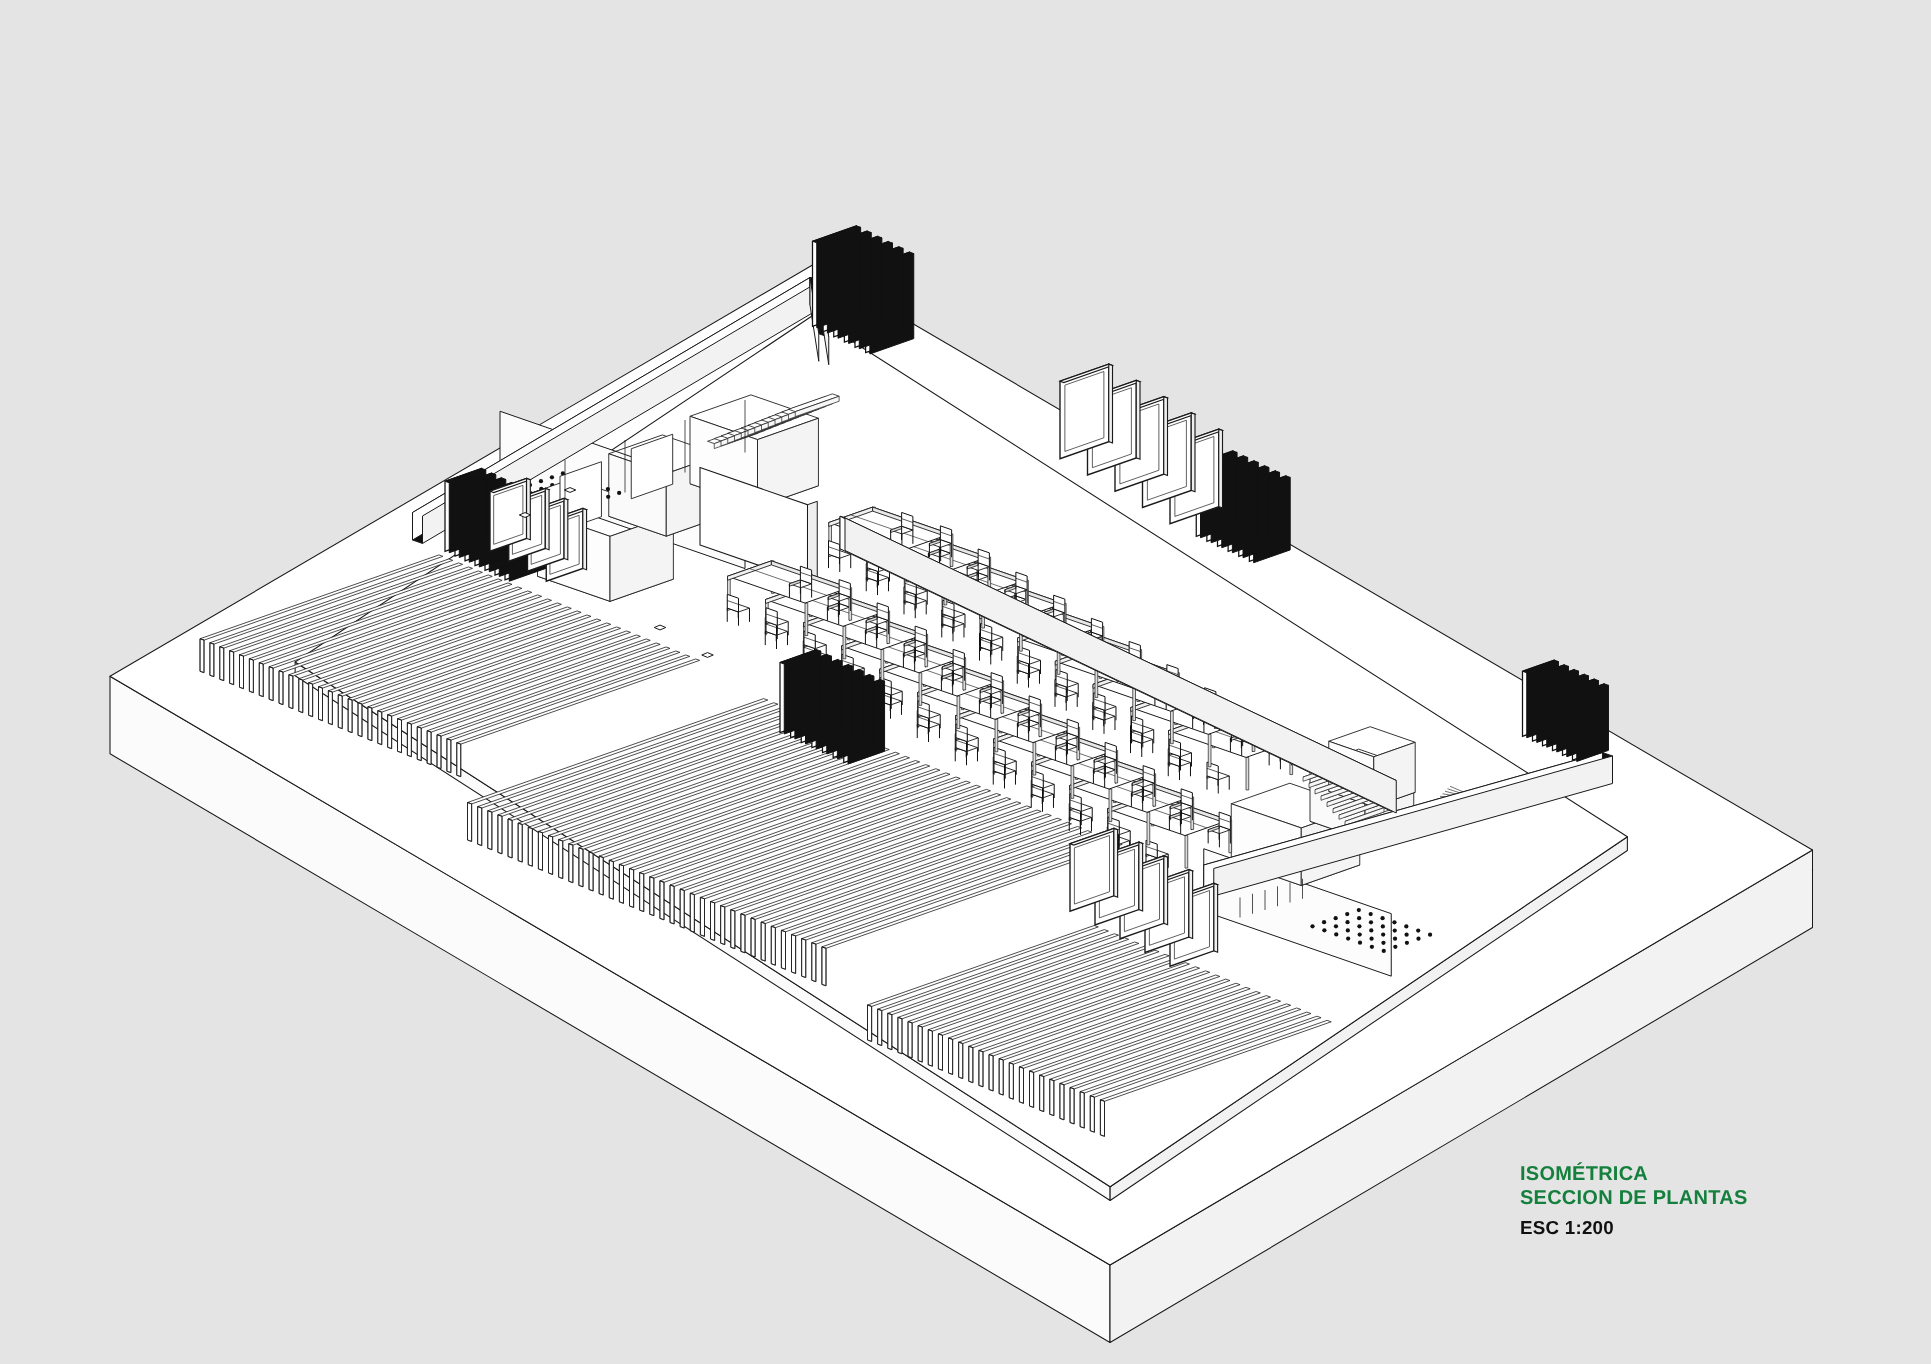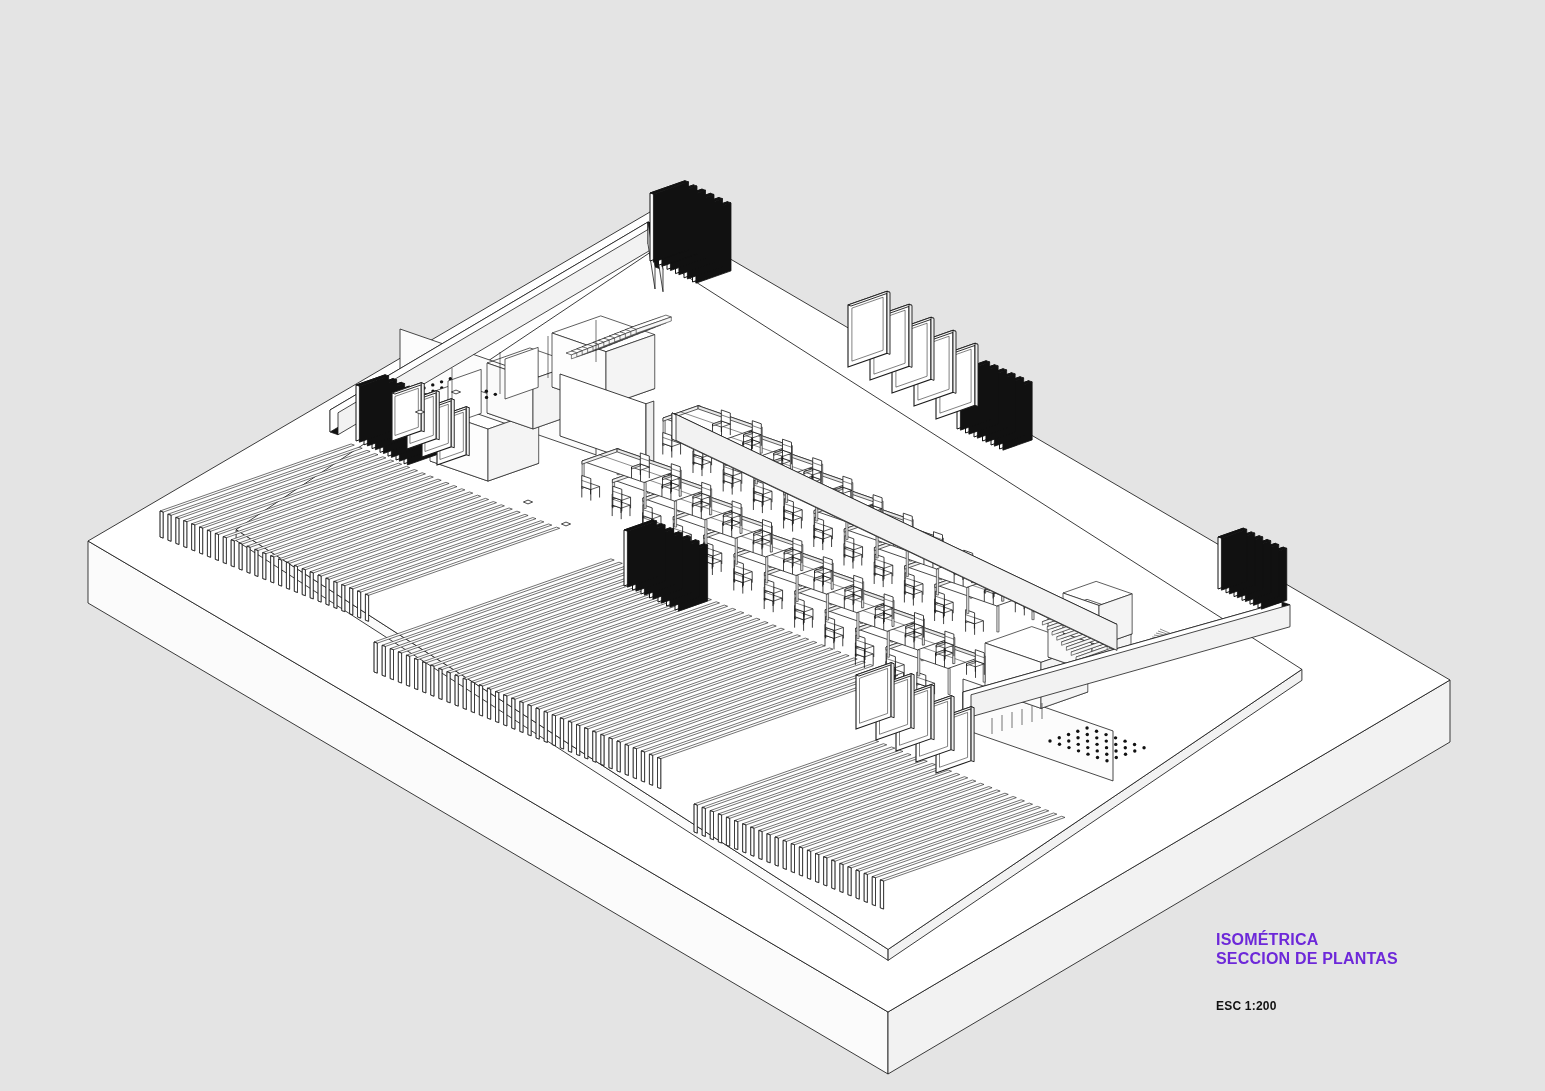--- a/index.html
+++ b/index.html
@@ -31,32 +31,32 @@
     position: absolute;
     left: 1216px;
     top: 930px;
     width: 300px;
     user-select: none;
   }
   .title-line {
     font-family: "Liberation Sans", sans-serif;
     font-size: 16px;
     font-weight: bold;
-    color: #6d28d9;
+    color: #15803d;
     letter-spacing: 0.2px;
     line-height: 19px;
     white-space: nowrap;
   }
   .title-scale {
     font-family: "Liberation Sans", sans-serif;
-    font-size: 12px;
+    font-size: 15px;
     font-weight: bold;
     color: #111111;
     letter-spacing: 0.2px;
-    margin-top: 31px;
+    margin-top: 6px;
     white-space: nowrap;
   }
 </style>
 </head>
 <body>
 
 <div id="drawing-root">
   <svg id="iso" viewBox="0 0 1545 1091">
     <defs>
       <clipPath id="clip-all">

